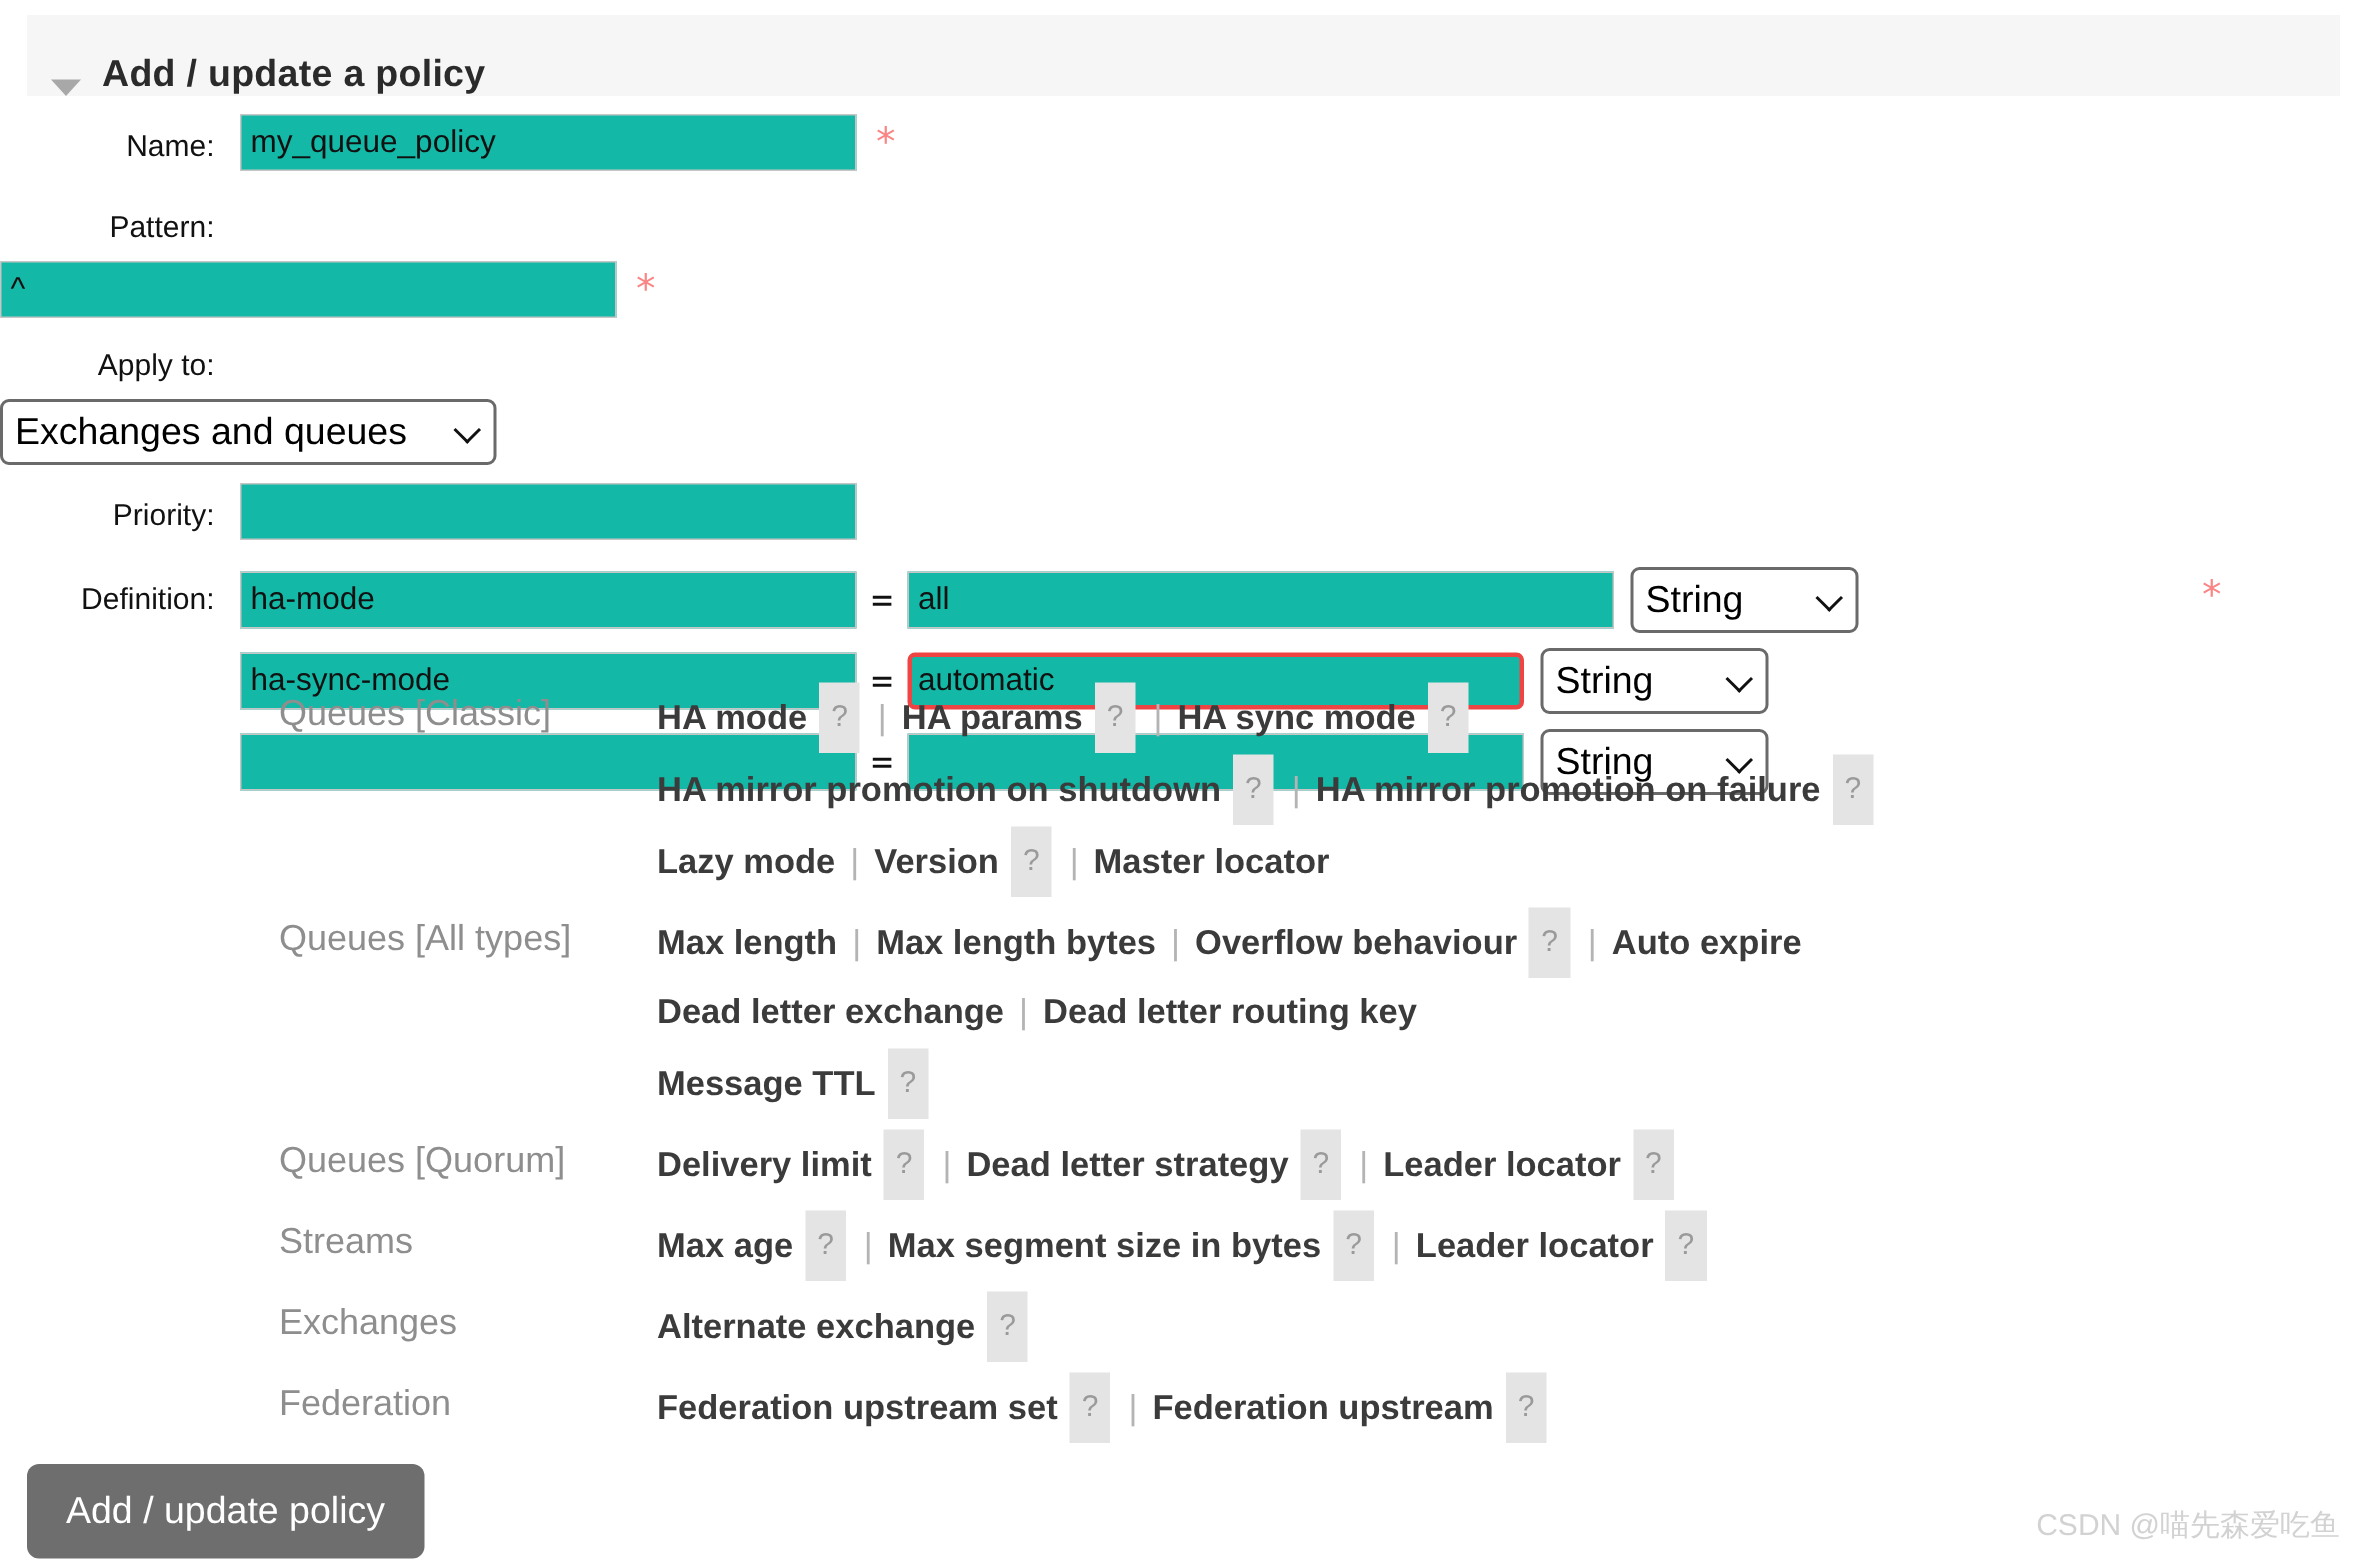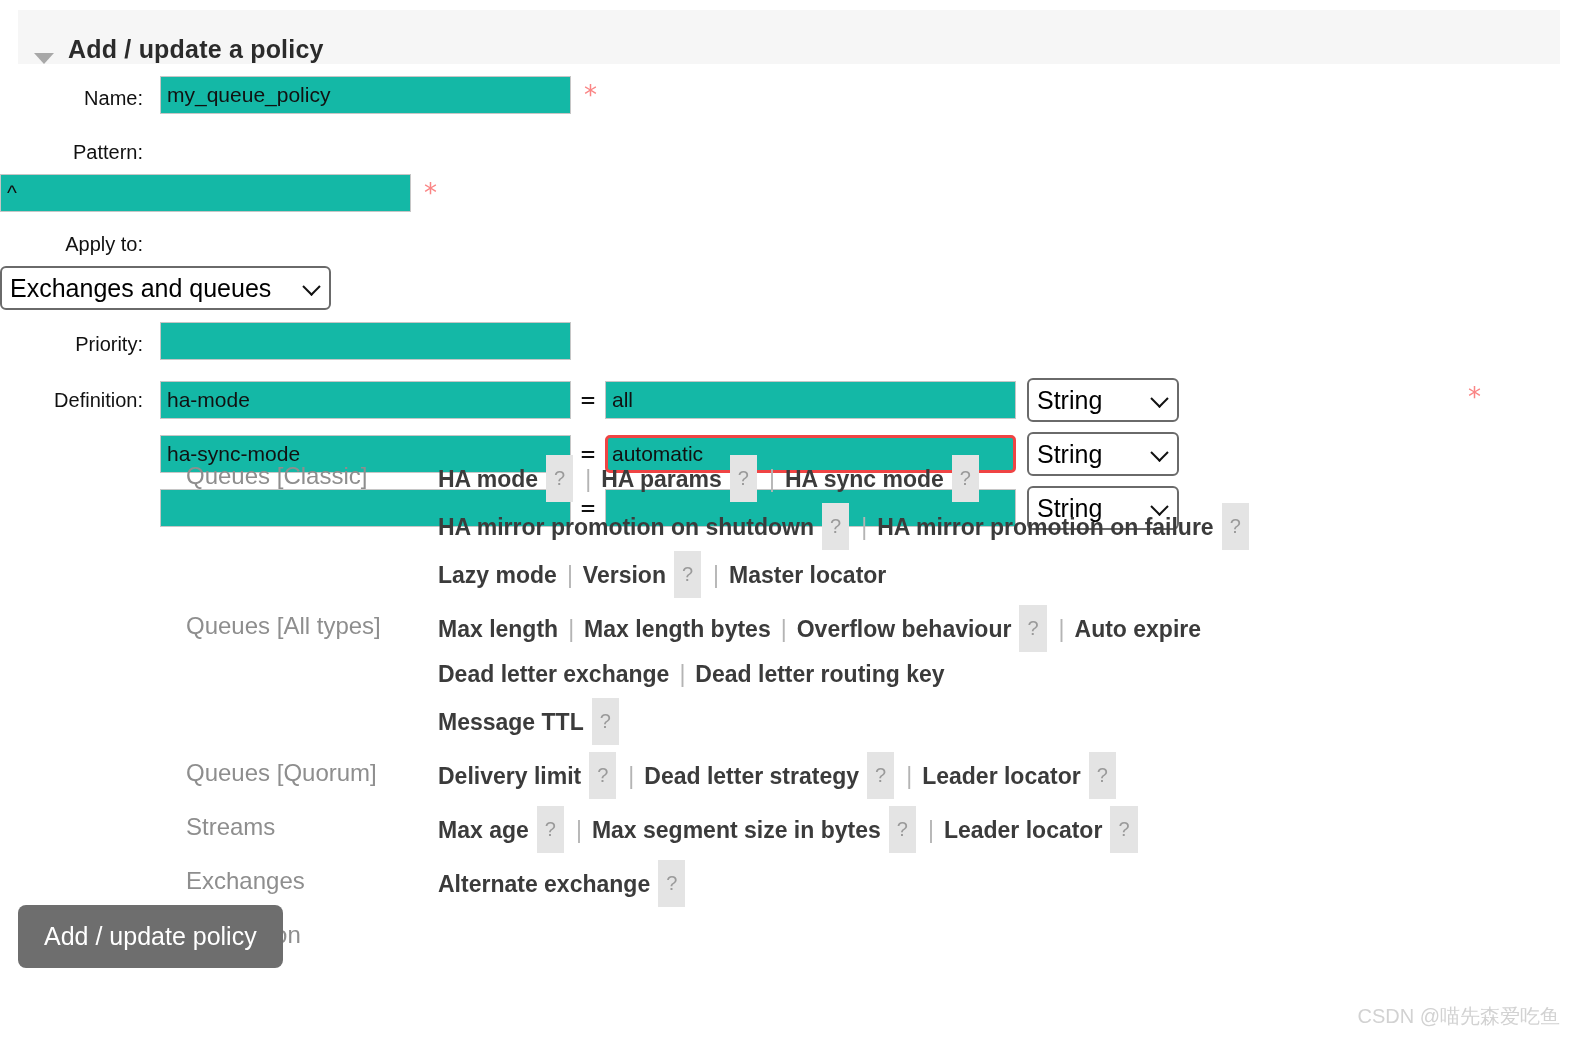--- a/index.html
+++ b/index.html
@@ -186,21 +186,21 @@
     margin-left: 8px;
     margin-right: 2px;
     cursor: pointer;
     vertical-align: 2px;
   }
 
   
   .submit-btn {
     position: absolute;
     left: 18px;
-    top: 905px;
+    top: 976px;
     background: #6e6e6e;
     color: #ffffff;
     border: none;
     border-radius: 8px;
     font-family: "Liberation Sans", sans-serif;
     font-size: 25px;
     padding: 17px 26px;
     cursor: pointer;
   }
 
@@ -258,21 +258,21 @@
     </div>
   </div>
 
   <div class="row">
     <div class="lbl">Definition:</div>
     <div class="field-col" style="position:relative;">
 
       <div class="def-row">
         <input class="txt wide" type="text" value="ha-mode" style="">
         <span class="eq">=</span>
-        <input class="txt" style="width: 411px;" type="text" value="all">
+        <input class="txt" style="width: 471px;" type="text" value="all">
         <span class="sel-wrap" style="margin-left:11px;">
           <select class="sel" style="width:152px; padding-right:34px;">
             <option>String</option>
           </select>
           <span class="sel-chev"></span>
         </span>
       </div>
 
       <div class="def-row">
         <input class="txt wide" type="text" value="ha-sync-mode" style="">
@@ -333,18 +333,21 @@
       </div>
     </div>
     <div class="group">
       <div class="group-label">Exchanges</div>
       <div class="group-lines">
         <div class="gline"><a class="glink">Alternate exchange</a><span class="help">?</span></div>
       </div>
     </div>
     <div class="group">
       <div class="group-label">Federation</div>
+      <div class="group-lines">
+        <div class="gline"><a class="glink">Federation upstream set</a><span class="help">?</span><span class="sep">|</span><a class="glink">Federation upstream</a><span class="help">?</span></div>
+      </div>
     </div>
   </div>
 
 <button class="submit-btn">Add / update policy</button>
 
 <div class="watermark">CSDN @喵先森爱吃鱼</div>
 
 </body></html>

